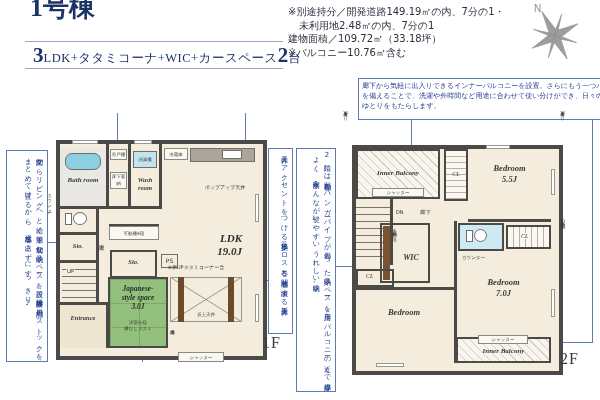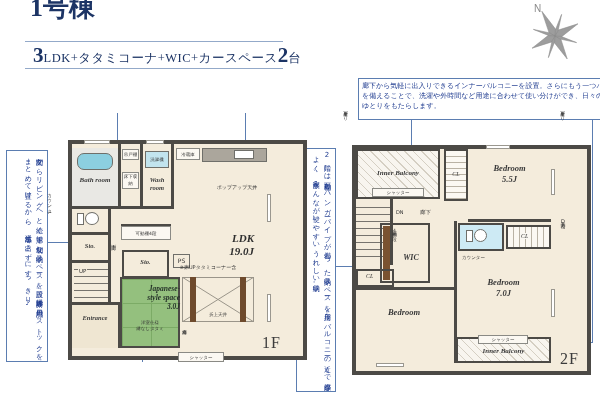--- a/index.html
+++ b/index.html
@@ -14,21 +14,21 @@
   .plan-line .mid{font-size:12.5px;letter-spacing:0.5px;}
   .info{position:absolute;font-size:10px;line-height:13.5px;color:#2b2f3e;}
   .info .indent{padding-left:11px;}
   
   .callout{position:absolute;background:#fff;border:1px solid #5b7db1;color:#1d3a8f;
            font-size:7px;line-height:1.45;padding:2px 3px;box-sizing:border-box;}
   .vcall{writing-mode:vertical-rl;text-orientation:upright;letter-spacing:0.5px;line-height:1.6;}
   .conn{position:absolute;background:#5b7db1;}
   .dot{position:absolute;width:5px;height:5px;background:#1d3a8f;border-radius:1px;}
   
-  .plan{position:absolute;background:#f4ecdc;border:4px solid #4c4a46;padding-left:28px;}
+  .plan{position:absolute;background:#f4ecdc;border:4px solid #4c4a46;}
   .room{position:absolute;box-sizing:border-box;border:2px solid #4c4a46;}
   .wall{position:absolute;background:#4c4a46;}
   .hatch{background:repeating-linear-gradient(45deg,#f8f5ef 0 5px,#d5cfc3 5px 6px);}
   .tatami{background-color:#94c07e;background-image:linear-gradient(#7cab66 1px,transparent 1px),
           linear-gradient(90deg,#7cab66 1px,transparent 1px);background-size:29px 24px;}
   .ticks-v{background:repeating-linear-gradient(180deg,#fbf8f2 0 5px,#b9b2a4 5px 6px);}
   .ticks-h{background:repeating-linear-gradient(90deg,#fbf8f2 0 5px,#b9b2a4 5px 6px);}
   .stairs-v{background:repeating-linear-gradient(180deg,#f4ecdc 0 6px,#76736d 6px 7px);}
   .lbl-en{position:absolute;font-family:"Liberation Serif","DejaVu Serif",serif;font-style:italic;
           font-weight:bold;color:#3a3a3a;text-align:center;}
@@ -48,20 +48,26 @@
 
   <div class="title" style="left:30px;top:-10px;font-size:26px;">
     <span>1号棟</span>
   </div>
   <div class="rule" style="left:25px;top:41px;width:258px;"></div>
   <div class="plan-line" style="left:33px;top:43px;">
     <span class="big">3</span><span class="mid">LDK+タタミコーナ+WIC+カースペース</span><span class="big">2</span><span class="mid">台</span>
   </div>
   <div class="rule" style="left:25px;top:68px;width:258px;"></div>
 
+  <div class="info" style="left:288px;top:5px;width:265px;">
+    <div>※別途持分／開発道路149.19㎡の内、7分の1・</div>
+    <div class="indent">未利用地2.48㎡の内、7分の1</div>
+    <div>建物面積／109.72㎡（33.18坪）</div>
+    <div>※バルコニー10.76㎡含む</div>
+  </div>
 
   <div class="abs" style="left:522px;top:0px;width:62px;height:62px;">
     <svg width="62" height="62" viewBox="0 0 62 62">
       <g transform="rotate(-28 33 36)" fill="#9d9d9d" stroke="#8b8b8b" stroke-width="0.5">
         <polygon points="33,8 37,32 33,36 29,32"></polygon>
         <polygon points="33,62 37,40 33,36 29,40"></polygon>
         <polygon points="7,36 29,32 33,36 29,40"></polygon>
         <polygon points="59,36 37,32 33,36 37,40"></polygon>
         <polygon points="17,20 30,31 33,36 28,33"></polygon>
         <polygon points="49,52 36,41 33,36 38,39"></polygon>
@@ -88,21 +94,21 @@
   <div class="dot" style="left:543px;top:339px;"></div>
   <div class="conn" style="left:47px;top:242px;width:26px;height:1px;"></div>
   <div class="dot" style="left:70px;top:239px;"></div>
   <div class="conn" style="left:336px;top:266px;width:62px;height:1px;"></div>
   <div class="dot" style="left:395px;top:263px;"></div>
   <div class="conn" style="left:240px;top:280px;width:28px;height:1px;"></div>
   <div class="dot" style="left:236px;top:277px;"></div>
   <div class="conn" style="left:142px;top:340px;width:1px;height:22px;"></div>
   <div class="dot" style="left:139px;top:337px;"></div>
 
-  <div class="plan" style="left:68px;top:140px;width:203px;height:212px;">
+  <div class="plan" style="left:56px;top:140px;width:203px;height:212px;">
 
     <div class="abs" style="left:0;top:4px;width:46px;height:58px;background:#e9e8e4;"></div>
     <div class="fixture" style="left:5px;top:9px;width:36px;height:17px;border-radius:7px;background:#8ccfe0;"></div>
     <div class="lbl-en" style="left:4px;top:32px;width:38px;font-size:7px;line-height:8px;">Bath room</div>
     <div class="wall" style="left:46px;top:0;width:3px;height:62px;"></div>
 
     <div class="chip" style="left:50px;top:5px;width:17px;height:11px;font-size:4.5px;line-height:10px;">吊戸棚</div>
     <div class="chip" style="left:50px;top:28px;width:17px;height:17px;font-size:4.5px;line-height:7px;">床下収納</div>
     <div class="wall" style="left:68px;top:0;width:3px;height:62px;"></div>
 
@@ -150,21 +156,21 @@
         <rect x="0.5" y="0.5" width="71" height="44" fill="none" stroke="#9a958a" stroke-width="1"></rect>
         <line x1="0" y1="0" x2="72" y2="45" stroke="#9a958a" stroke-width="1"></line>
         <line x1="72" y1="0" x2="0" y2="45" stroke="#9a958a" stroke-width="1"></line>
         <rect x="8" y="0" width="6" height="45" fill="#6e4a2c"></rect>
         <rect x="58" y="0" width="6" height="45" fill="#6e4a2c"></rect>
       </svg>
     </div>
     <div class="lbl-jp" style="left:128px;top:168px;width:36px;font-size:4.5px;text-align:center;background:#f4ecdc;">折上天井</div>
 
     <div class="room tatami" style="left:48px;top:133px;width:60px;height:71px;"></div>
-    <div class="lbl-en" style="left:48px;top:140px;width:60px;font-size:7.5px;line-height:9px;color:#26322a;text-align:right;">
+    <div class="lbl-en" style="left:48px;top:140px;width:60px;font-size:7.5px;line-height:9px;color:#26322a;">
       <div>Japanese-</div>
       <div>style space</div>
       <div>3.0J</div>
     </div>
     <div class="lbl-jp" style="left:48px;top:176px;width:60px;font-size:4.5px;line-height:6px;text-align:center;">
       <div>洋室仕様</div>
       <div>縁なしタタミ</div>
     </div>
     <div class="lbl-jp vtxt" style="left:110px;top:182px;font-size:4.5px;height:22px;background:#f4ecdc;">掃出窓</div>
 

